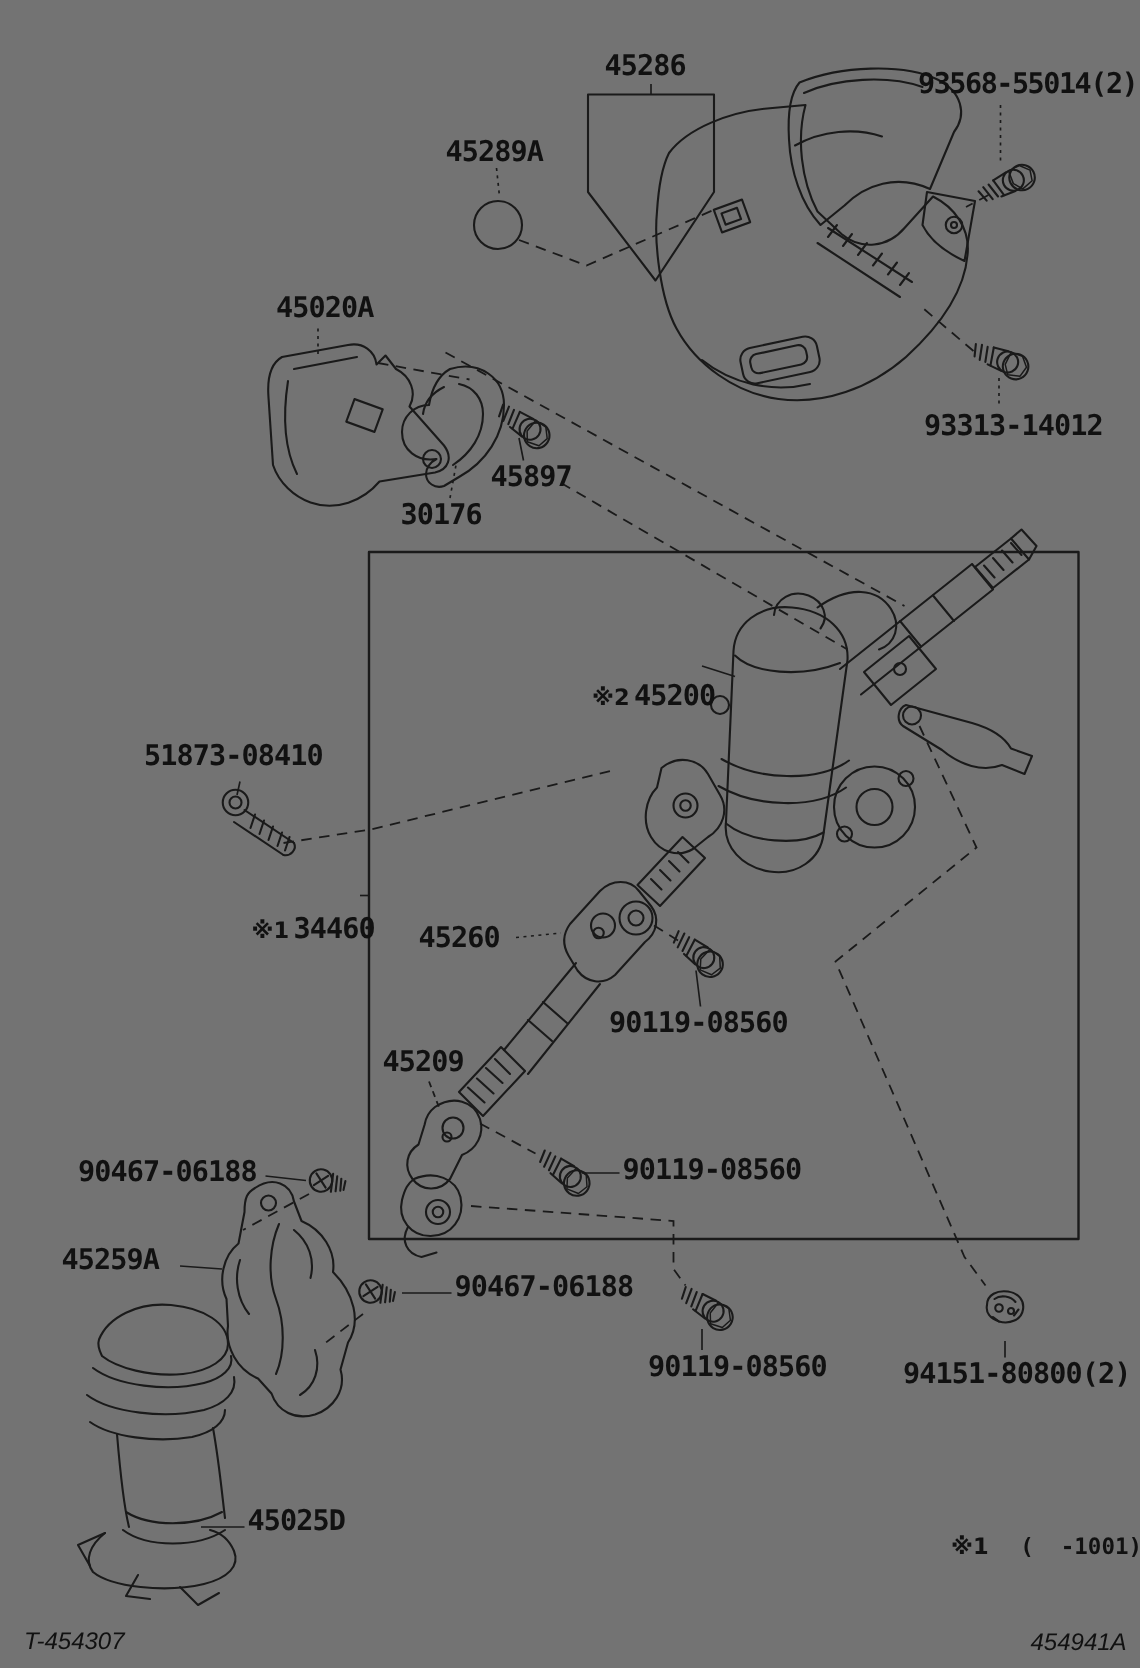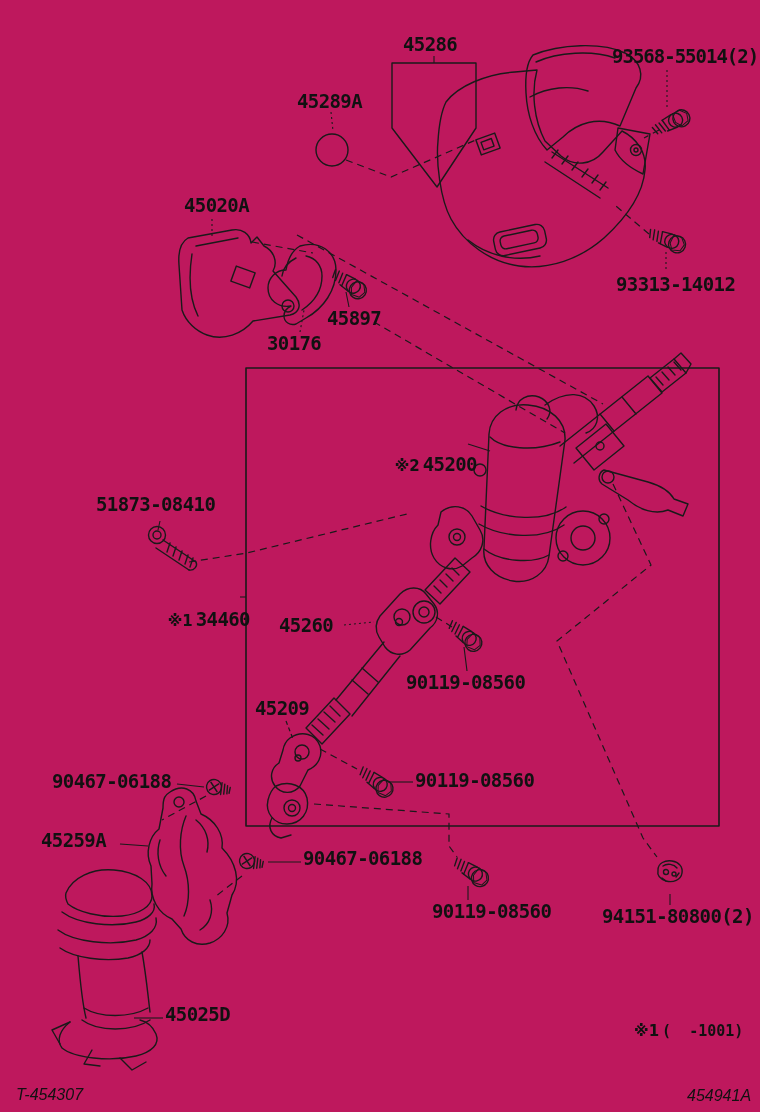--- a/index.html
+++ b/index.html
@@ -1,29 +1,29 @@
 <!DOCTYPE html>
 <html><head>
 <meta charset="utf-8">
 <style>
   html,body{margin:0;padding:0;background:#ffffff;}
-  .stage{position:relative;width:760px;height:1112px;background:#be185d;overflow:hidden;
+  .stage{position:relative;width:760px;height:1112px;background:#737373;overflow:hidden;
          font-family:"DejaVu Sans Mono","Liberation Mono",monospace;}
   svg{position:absolute;left:0;top:0;}
   .art{fill:none;stroke:#1a1a1a;stroke-width:1.4;stroke-linecap:round;stroke-linejoin:round;}
   .leader{fill:none;stroke:#1a1a1a;stroke-width:1.1;}
   .dotted{stroke-dasharray:2 3;}
   .dashed{fill:none;stroke:#1a1a1a;stroke-width:1.2;stroke-dasharray:7 5;}
   .dash-sm{stroke-dasharray:4 3;}
   .plabel{position:absolute;font-weight:bold;font-size:19px;letter-spacing:-0.6px;
           color:#111;white-space:pre;line-height:1.1;}
   .pmark{font-family:"DejaVu Sans","Liberation Sans",sans-serif;font-weight:bold;
          font-size:15px;margin-right:3px;letter-spacing:0;}
   .legend-row{position:absolute;font-weight:bold;font-size:15px;color:#111;white-space:pre;}
-  .legend-row .ltext{margin-left:0;}
+  .legend-row .ltext{margin-left:18px;}
   .footnote{position:absolute;font-family:"Liberation Sans","DejaVu Sans",sans-serif;
             font-size:16px;color:#111;white-space:pre;font-style:italic;}
 </style>
 </head>
 <body>
 
 <div class="stage">
 
 <svg width="760" height="1112" viewBox="0 0 760 1112">
   <defs>

